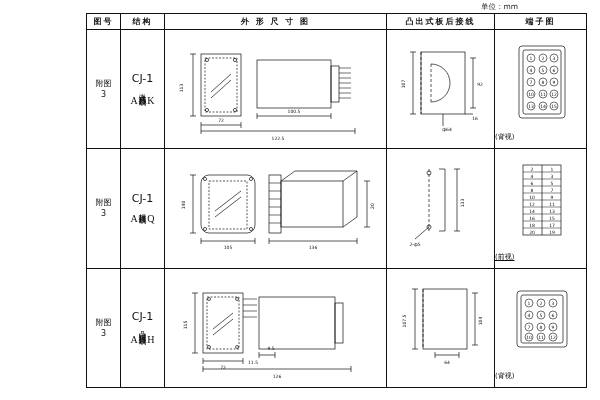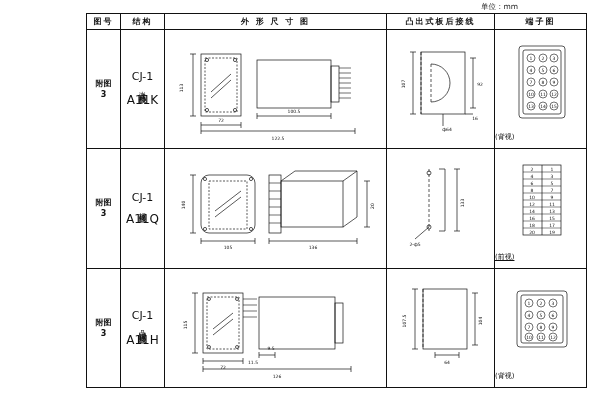--- a/index.html
+++ b/index.html
@@ -4,25 +4,25 @@
 <style>
   html,body{margin:0;padding:0;background:#ffffff;}
   body{width:600px;height:400px;font-family:"DejaVu Sans","Liberation Sans",sans-serif;color:#111;}
   #sheet{position:relative;width:492px;height:400px;padding-left:40px;}
   .unit{position:absolute;right:14px;top:2px;font-size:7.5px;color:#222;}
   table.main{position:absolute;left:86px;top:13px;border-collapse:collapse;width:500px;height:375px;table-layout:fixed;}
   table.main td,table.main th{border:1px solid #111;padding:0;vertical-align:middle;text-align:center;}
   .hdr td{height:14px;font-size:8px;letter-spacing:2px;font-weight:bold;}
   .c1{width:34px;} .c2{width:44px;} .c3{width:222px;} .c4{width:108px;} .c5{width:92px;}
   .rowbody td{height:113px;}
-  .lbl{font-size:8px;line-height:11px;font-weight:bold;}
+  .lbl{font-size:8px;line-height:11px;}
   .vert{font-size:7.5px;line-height:9px;writing-mode:vertical-rl;text-orientation:upright;display:inline-block;letter-spacing:1px;}
   .stack{display:flex;flex-direction:column;align-items:center;justify-content:center;height:100%;}
   .stack .top{font-size:11px;margin-bottom:2px;}
-  .stack .bot{font-size:12px;margin-top:2px;}
+  .stack .bot{font-size:10px;margin-top:2px;font-family:Liberation Serif, serif;}
   .cell{position:relative;width:100%;height:100%;overflow:hidden;}
   svg{display:block;}
   .foot{font-size:7px;text-align:left;}
   .num{font-size:4.5px;fill:#111;font-family:"DejaVu Sans",sans-serif;}
 </style>
 </head>
 <body>
 
 <div id="sheet">
 

